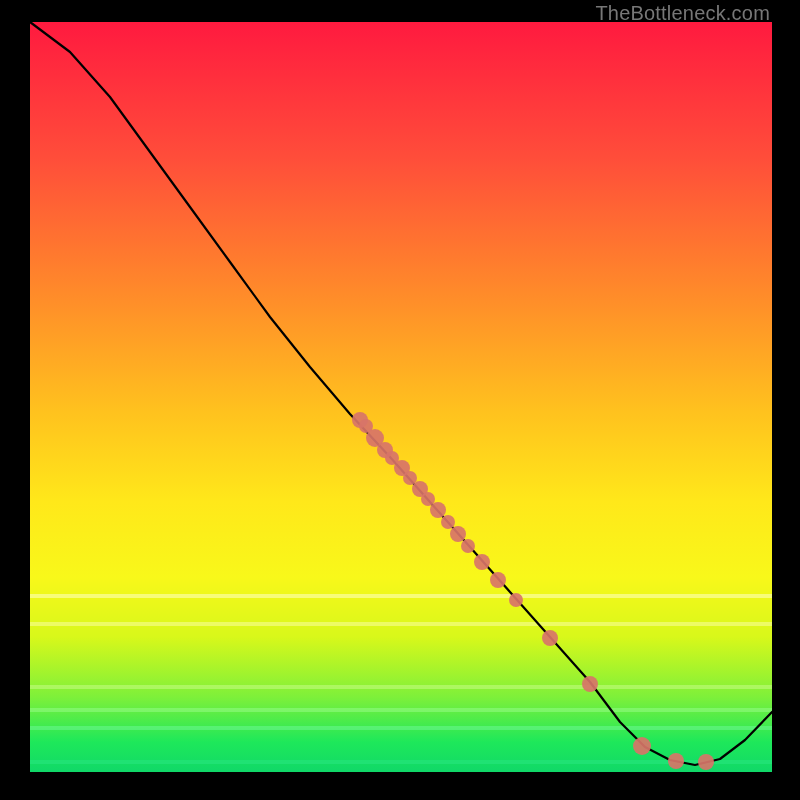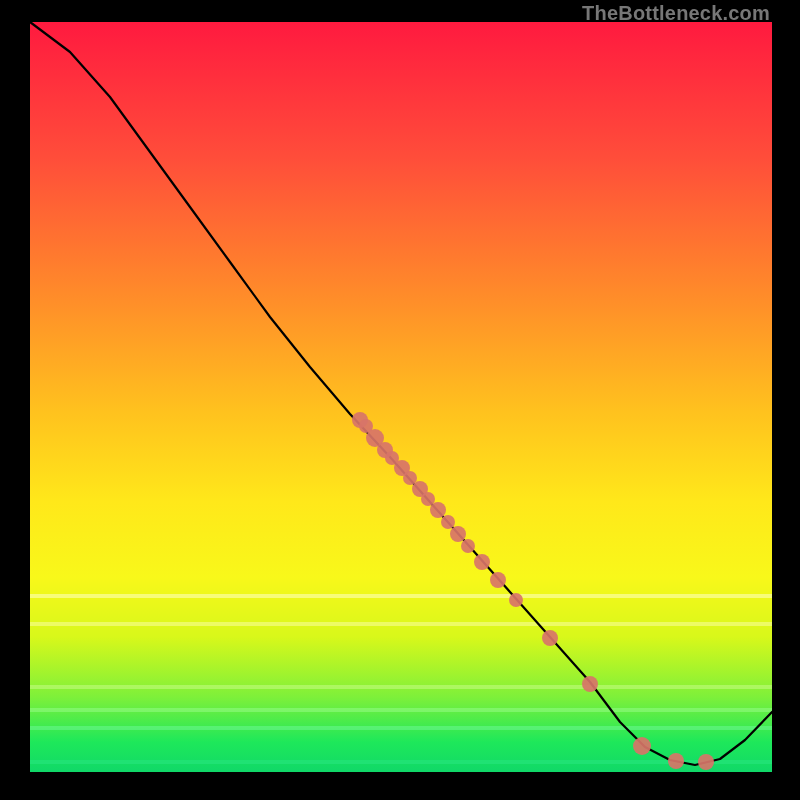--- a/index.html
+++ b/index.html
@@ -47,21 +47,21 @@
     width: 100%;
     height: 4px;
     pointer-events: none;
   }
   .watermark {
     position: absolute;
     top: 2px;
     right: 30px;
     color: #777;
     font-size: 20px;
-    font-weight: 700;
+    font-weight: 400;
     letter-spacing: 0.2px;
   }
   svg.curve {
     position: absolute;
     left: 0;
     top: 0;
     width: 742px;
     height: 750px;
     overflow: visible;
   }

